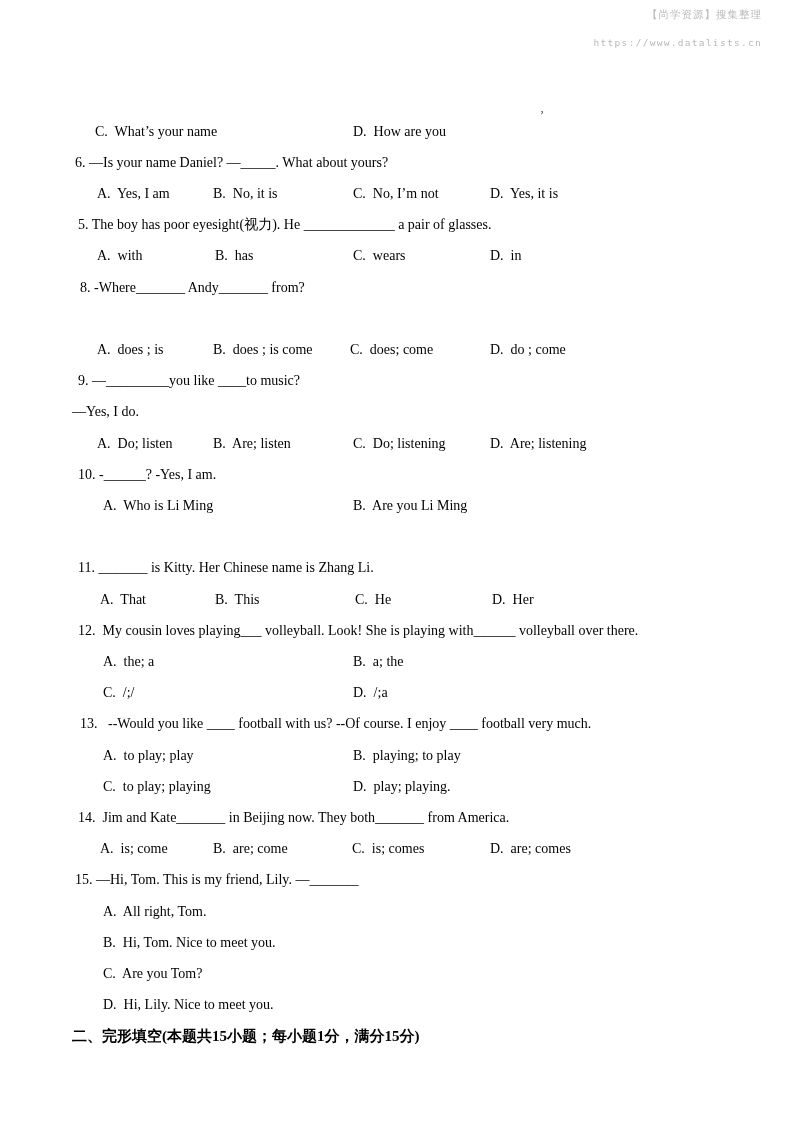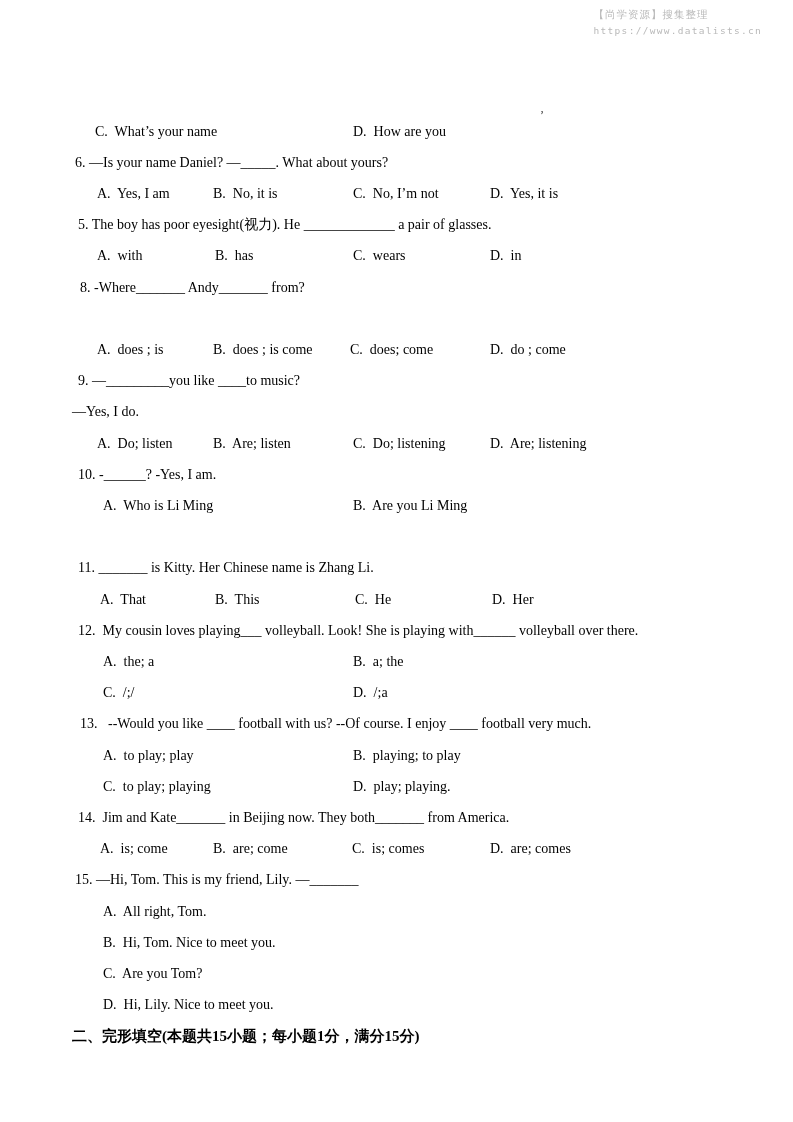--- a/index.html
+++ b/index.html
@@ -19,30 +19,30 @@
     top: 0;
     font-size: 14px;
     line-height: 20px;
     white-space: pre;
   }
   .bold { font-weight: bold; font-size: 15px; }
   .watermark {
     position: absolute;
     top: 8px;
     right: 31px;
-    text-align: left;
+    text-align: right;
     color: #b9b9b9;
   }
   .wm-src {
     font-size: 10.5px;
     letter-spacing: 1px;
     font-family: "DejaVu Sans", "Liberation Sans", sans-serif;
   }
   .wm-url {
-    margin-top: 3px;
+    margin-top: 15px;
     font-size: 9.5px;
     letter-spacing: 1.3px;
     font-family: "DejaVu Sans Mono", "Liberation Mono", monospace;
   }
   .stray {
     position: absolute;
     left: 540px;
     top: 108px;
     font-size: 12px;
     color: #333333;

